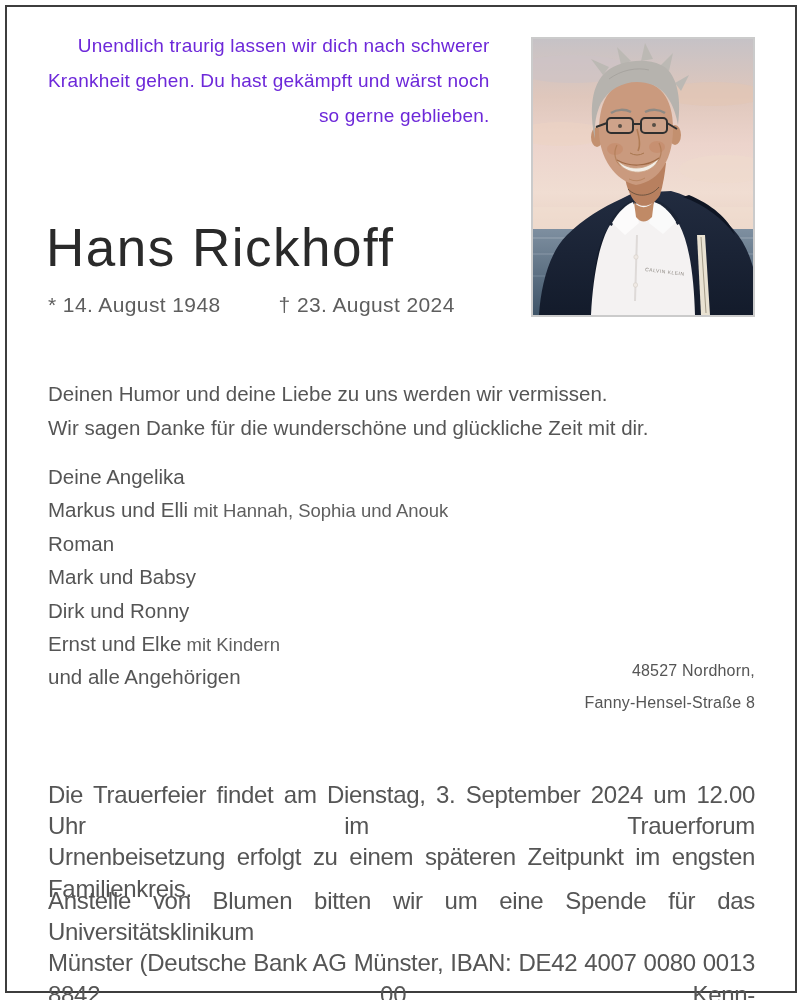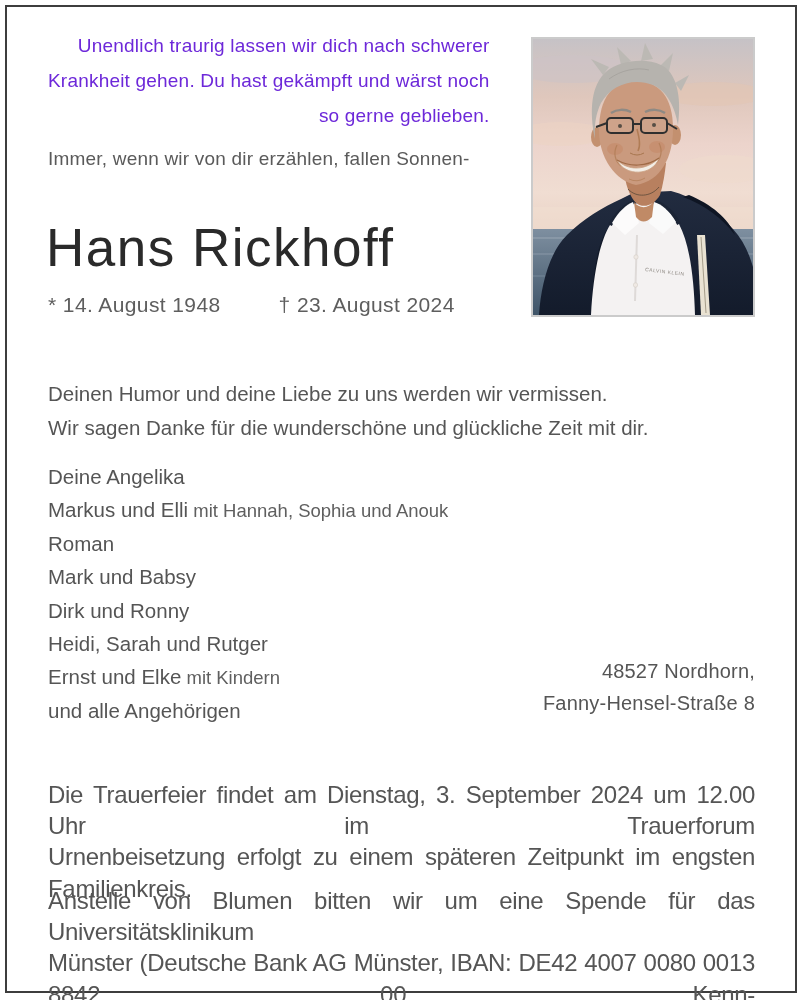--- a/index.html
+++ b/index.html
@@ -15,21 +15,21 @@
   .intro1{left:48px;top:28px;font-size:19px;line-height:35px;letter-spacing:.2px;color:#6d28d9;text-align:right;}
   .intro2{left:48px;top:141px;font-size:19px;line-height:35px;letter-spacing:.2px;color:#5a5a5a;}
   .name{
     left:41px;top:212px;font-size:53px;font-weight:400;color:#2a2a2a;
     letter-spacing:1.5px;line-height:62px;margin:5px;position:absolute;
   }
   .dates{left:48px;top:293px;font-size:21px;color:#5e5e5e;display:flex;gap:58px;letter-spacing:.4px;}
   .tribute{left:48px;top:377px;font-size:20.5px;line-height:34px;color:#555;}
   .mourners{left:48px;top:461px;font-size:20.5px;line-height:32.4px;color:#555;}
   .mourners .sub{font-size:18.5px;color:#5f5f5f;}
-  .address{right:51px;top:655px;text-align:right;font-size:20px;line-height:32.4px;color:#555;letter-spacing:.2px;}
+  .address{right:51px;top:655px;text-align:right;font-size:16px;line-height:32.4px;color:#555;letter-spacing:.2px;}
   .para{width:707px;font-size:24px;line-height:31.2px;letter-spacing:-.3px;color:#555;}
   .funeral{left:48px;top:779px;}
   .donation{left:48px;top:885px;}
   .jline{text-align:justify;text-align-last:justify;}
   .lline{text-align:left;}
   .photo{
     position:absolute;left:531px;top:37px;width:224px;height:280px;
     border:2px solid #cbcbcb;box-sizing:border-box;background:#e8d3c8;
   }
   .photo svg{display:block;width:100%;height:100%;}
@@ -38,21 +38,20 @@
 <body>
 
 <div class="frame"></div>
 
 <div class="block intro1">
   <div>Unendlich traurig lassen wir dich nach schwerer</div>
   <div>Krankheit gehen. Du hast gekämpft und wärst noch</div>
   <div>so gerne geblieben.</div>
 </div>
 <div class="block intro2">
-  <div>Immer, wenn wir von dir erzählen, fallen Sonnen-</div>
 </div>
 
 <div class="photo">
   <svg viewBox="0 0 220 276" preserveAspectRatio="none">
     <defs>
       <linearGradient id="sky" x1="0" y1="0" x2="0" y2="1">
         <stop offset="0" stop-color="#c6c2c6"></stop>
         <stop offset="0.3" stop-color="#dfc7bc"></stop>
         <stop offset="0.55" stop-color="#ecd4cc"></stop>
         <stop offset="0.8" stop-color="#f0ddd2"></stop>
@@ -155,21 +154,20 @@
   <div>Deinen Humor und deine Liebe zu uns werden wir vermissen.</div>
   <div>Wir sagen Danke für die wunderschöne und glückliche Zeit mit dir.</div>
 </div>
 
 <div class="block mourners">
   <div><span>Deine Angelika</span><span class="sub"></span></div>
   <div><span>Markus und Elli</span><span class="sub"> mit Hannah, Sophia und Anouk</span></div>
   <div><span>Roman</span><span class="sub"></span></div>
   <div><span>Mark und Babsy</span><span class="sub"></span></div>
   <div><span>Dirk und Ronny</span><span class="sub"></span></div>
-  <div><span>Heidi, Sarah und Rutger</span><span class="sub"></span></div>
   <div><span>Ernst und Elke</span><span class="sub"> mit Kindern</span></div>
   <div><span>und alle Angehörigen</span><span class="sub"></span></div>
 </div>
 
 <div class="block address">
   <div>48527 Nordhorn,</div>
   <div>Fanny-Hensel-Straße 8</div>
 </div>
 
 <div class="block para funeral">

